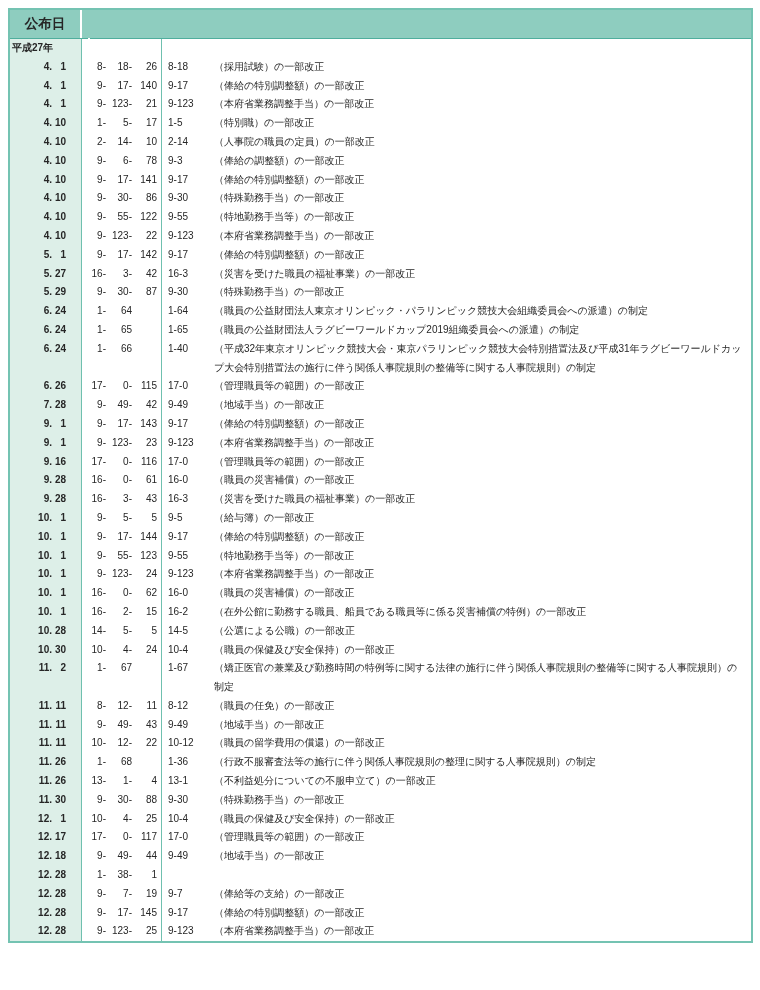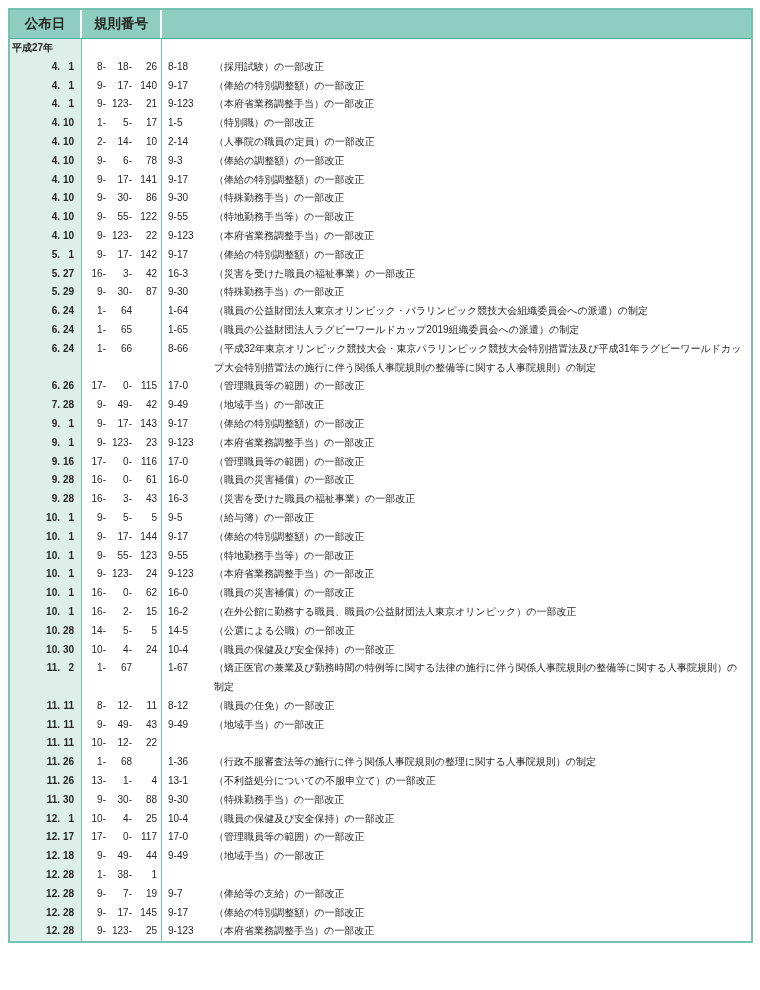--- a/index.html
+++ b/index.html
@@ -10,32 +10,32 @@
     -webkit-font-smoothing:antialiased;
   }
   .rules-table{
     position:absolute;left:8px;top:8px;width:745px;
     box-sizing:border-box;border:2px solid #74c3b2;background:#fff;
   }
   
   .thead{
     display:flex;background:#8ecdbf;height:28px;line-height:28px;
     border-bottom:1px solid #4fae9d;
-    font-weight:bold;font-size:13.5px;text-align:center;
+    font-weight:bold;font-size:13.5px;text-align:center;flex-direction:column;
   }
   .th{box-sizing:border-box;white-space:pre;}
   .th-date{width:72px;border-right:2px solid #ffffff;}
   .th-rule{width:80px;border-right:2px solid #ffffff;}
   .th-content{flex:1;}
   
   .row{display:flex;font-size:10px;line-height:18.8px;}
   .c-date{
     width:72px;box-sizing:border-box;flex:0 0 72px;
     background:#ddefe8;border-right:1px solid #6fc0af;
-    font-weight:bold;text-align:right;padding-right:7px;white-space:nowrap;
+    font-weight:bold;text-align:right;padding-right:15px;white-space:nowrap;
   }
   .c-rule{
     width:80px;box-sizing:border-box;flex:0 0 80px;
     border-right:1px solid #6fc0af;
     text-align:right;padding-right:6px;white-space:nowrap;
   }
   .c-content{flex:1;padding-left:6px;box-sizing:border-box;}
   .dm{display:inline-block;width:26px;text-align:right;}
   .dd{display:inline-block;width:14px;text-align:right;}
   .r1{display:inline-block;width:24px;text-align:right;}
@@ -130,21 +130,21 @@
         <div class="c-content"><span class="rid">1-64</span><span class="desc">（職員の公益財団法人東京オリンピック・パラリンピック競技大会組織委員会への派遣）の制定</span></div>
       </div>
       <div class="row">
         <div class="c-date"><span class="dm">6.</span><span class="dd">24</span></div>
         <div class="c-rule"><span class="r1">1-</span><span class="r2">65</span><span class="r3"></span></div>
         <div class="c-content"><span class="rid">1-65</span><span class="desc">（職員の公益財団法人ラグビーワールドカップ2019組織委員会への派遣）の制定</span></div>
       </div>
       <div class="row">
         <div class="c-date"><span class="dm">6.</span><span class="dd">24</span></div>
         <div class="c-rule"><span class="r1">1-</span><span class="r2">66</span><span class="r3"></span></div>
-        <div class="c-content"><span class="rid">8-66</span><span class="desc">（平成32年東京オリンピック競技大会・東京パラリンピック競技大会特別措置法及び平成31年ラグビーワールドカップ大会特別措置法の施行に伴う関係人事院規則の整備等に関する人事院規則）の制定</span></div>
+        <div class="c-content"><span class="rid">1-40</span><span class="desc">（平成32年東京オリンピック競技大会・東京パラリンピック競技大会特別措置法及び平成31年ラグビーワールドカップ大会特別措置法の施行に伴う関係人事院規則の整備等に関する人事院規則）の制定</span></div>
       </div>
       <div class="row">
         <div class="c-date"><span class="dm">6.</span><span class="dd">26</span></div>
         <div class="c-rule"><span class="r1">17-</span><span class="r2">0-</span><span class="r3">115</span></div>
         <div class="c-content"><span class="rid">17-0</span><span class="desc">（管理職員等の範囲）の一部改正</span></div>
       </div>
       <div class="row">
         <div class="c-date"><span class="dm">7.</span><span class="dd">28</span></div>
         <div class="c-rule"><span class="r1">9-</span><span class="r2">49-</span><span class="r3">42</span></div>
         <div class="c-content"><span class="rid">9-49</span><span class="desc">（地域手当）の一部改正</span></div>
@@ -195,21 +195,21 @@
         <div class="c-content"><span class="rid">9-123</span><span class="desc">（本府省業務調整手当）の一部改正</span></div>
       </div>
       <div class="row">
         <div class="c-date"><span class="dm">10.</span><span class="dd">1</span></div>
         <div class="c-rule"><span class="r1">16-</span><span class="r2">0-</span><span class="r3">62</span></div>
         <div class="c-content"><span class="rid">16-0</span><span class="desc">（職員の災害補償）の一部改正</span></div>
       </div>
       <div class="row">
         <div class="c-date"><span class="dm">10.</span><span class="dd">1</span></div>
         <div class="c-rule"><span class="r1">16-</span><span class="r2">2-</span><span class="r3">15</span></div>
-        <div class="c-content"><span class="rid">16-2</span><span class="desc">（在外公館に勤務する職員、職員の公益財団法人東京オリンピック）の一部改正</span></div>
+        <div class="c-content"><span class="rid">16-2</span><span class="desc">（在外公館に勤務する職員、船員である職員等に係る災害補償の特例）の一部改正</span></div>
       </div>
       <div class="row">
         <div class="c-date"><span class="dm">10.</span><span class="dd">28</span></div>
         <div class="c-rule"><span class="r1">14-</span><span class="r2">5-</span><span class="r3">5</span></div>
         <div class="c-content"><span class="rid">14-5</span><span class="desc">（公選による公職）の一部改正</span></div>
       </div>
       <div class="row">
         <div class="c-date"><span class="dm">10.</span><span class="dd">30</span></div>
         <div class="c-rule"><span class="r1">10-</span><span class="r2">4-</span><span class="r3">24</span></div>
         <div class="c-content"><span class="rid">10-4</span><span class="desc">（職員の保健及び安全保持）の一部改正</span></div>
@@ -225,20 +225,21 @@
         <div class="c-content"><span class="rid">8-12</span><span class="desc">（職員の任免）の一部改正</span></div>
       </div>
       <div class="row">
         <div class="c-date"><span class="dm">11.</span><span class="dd">11</span></div>
         <div class="c-rule"><span class="r1">9-</span><span class="r2">49-</span><span class="r3">43</span></div>
         <div class="c-content"><span class="rid">9-49</span><span class="desc">（地域手当）の一部改正</span></div>
       </div>
       <div class="row">
         <div class="c-date"><span class="dm">11.</span><span class="dd">11</span></div>
         <div class="c-rule"><span class="r1">10-</span><span class="r2">12-</span><span class="r3">22</span></div>
+        <div class="c-content"><span class="rid">10-12</span><span class="desc">（職員の留学費用の償還）の一部改正</span></div>
       </div>
       <div class="row">
         <div class="c-date"><span class="dm">11.</span><span class="dd">26</span></div>
         <div class="c-rule"><span class="r1">1-</span><span class="r2">68</span><span class="r3"></span></div>
         <div class="c-content"><span class="rid">1-36</span><span class="desc">（行政不服審査法等の施行に伴う関係人事院規則の整理に関する人事院規則）の制定</span></div>
       </div>
       <div class="row">
         <div class="c-date"><span class="dm">11.</span><span class="dd">26</span></div>
         <div class="c-rule"><span class="r1">13-</span><span class="r2">1-</span><span class="r3">4</span></div>
         <div class="c-content"><span class="rid">13-1</span><span class="desc">（不利益処分についての不服申立て）の一部改正</span></div>

